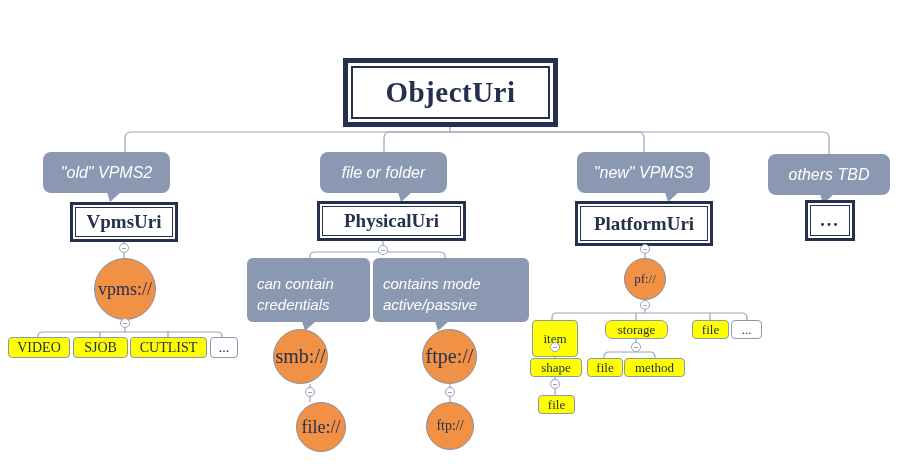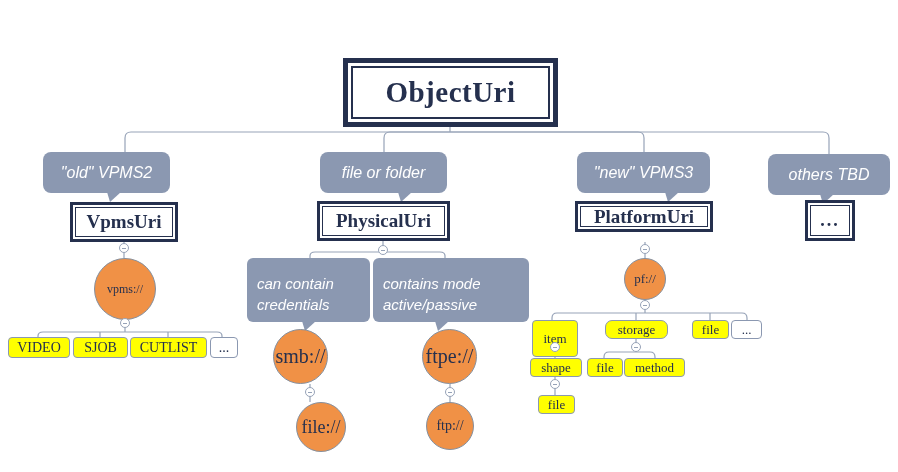--- a/index.html
+++ b/index.html
@@ -97,41 +97,41 @@
     <div class="inner">ObjectUri</div>
   </div>
 
   <div class="callout" style="left:43px;top:152px;width:127px;height:41px;">
     <span>"old" VPMS2</span>
     <div class="tail" style="left:64px;"></div>
   </div>
   <div class="titlebox sub" style="left:70px;top:202px;width:108px;height:40px;">
     <div class="inner">VpmsUri</div>
   </div>
-  <div class="circle" style="left:94px;top:258px;width:62px;height:62px;font-size:12px;">
+  <div class="circle" style="left:94px;top:258px;width:62px;height:62px;font-size:18px;">
     <span>vpms://</span>
   </div>
   <div class="leaf" style="left:8px;top:337px;width:62px;height:21px;">
     <span>VIDEO</span>
   </div>
   <div class="leaf" style="left:73px;top:337px;width:55px;height:21px;">
     <span>SJOB</span>
   </div>
   <div class="leaf" style="left:130px;top:337px;width:77px;height:21px;">
     <span>CUTLIST</span>
   </div>
   <div class="leaf white" style="left:210px;top:337px;width:28px;height:21px;">
     <span>...</span>
   </div>
 
   <div class="callout" style="left:320px;top:152px;width:127px;height:41px;">
     <span>file or folder</span>
     <div class="tail" style="left:78px;"></div>
   </div>
-  <div class="titlebox sub" style="left:317px;top:201px;width:133px;height:40px;">
+  <div class="titlebox sub" style="left:317px;top:201px;width:149px;height:40px;">
     <div class="inner">PhysicalUri</div>
   </div>
   <div class="note" style="left:247px;top:258px;width:123px;height:64px;">
     <span>can contain credentials</span>
     <div class="tail" style="left:55px;"></div>
   </div>
   <div class="note" style="left:373px;top:258px;width:156px;height:64px;">
     <span>contains mode active/passive</span>
     <div class="tail" style="left:62px;"></div>
   </div>
@@ -145,21 +145,21 @@
     <span>ftpe://</span>
   </div>
   <div class="circle" style="left:426px;top:402px;width:48px;height:48px;font-size:14px;">
     <span>ftp://</span>
   </div>
 
   <div class="callout" style="left:577px;top:152px;width:133px;height:41px;">
     <span>"new" VPMS3</span>
     <div class="tail" style="left:88px;"></div>
   </div>
-  <div class="titlebox sub" style="left:575px;top:201px;width:138px;height:31px;">
+  <div class="titlebox sub" style="left:575px;top:201px;width:138px;height:45px;">
     <div class="inner">PlatformUri</div>
   </div>
   <div class="circle" style="left:624px;top:258px;width:42px;height:42px;font-size:13px;">
     <span>pf://</span>
   </div>
   <div class="leaf small" style="left:532px;top:320px;width:46px;height:37px;">
     <span>item</span>
   </div>
   <div class="leaf small" style="left:605px;top:320px;width:63px;height:19px;border-radius:7px;">
     <span>storage</span>

